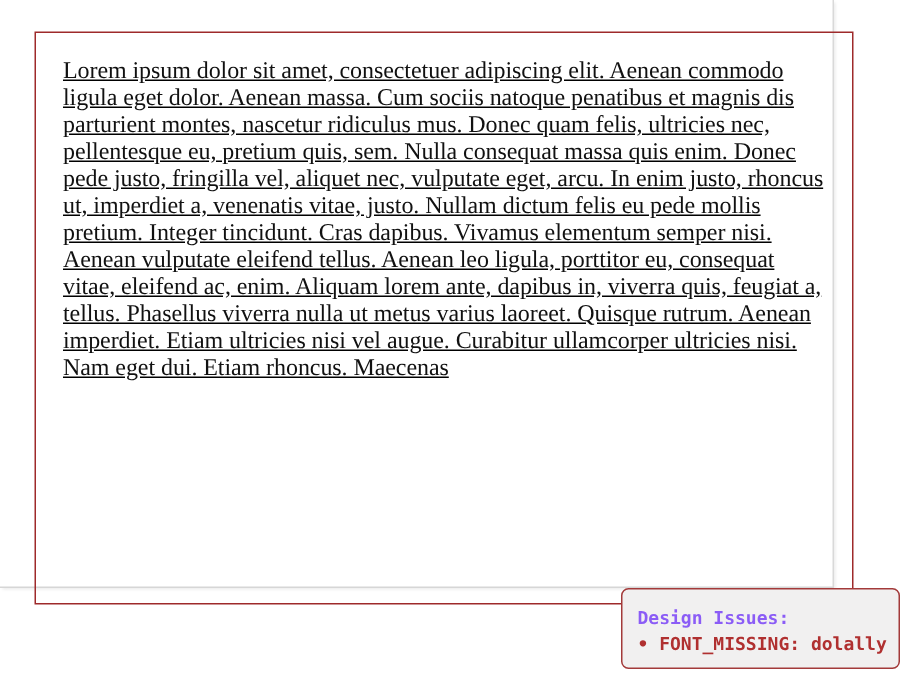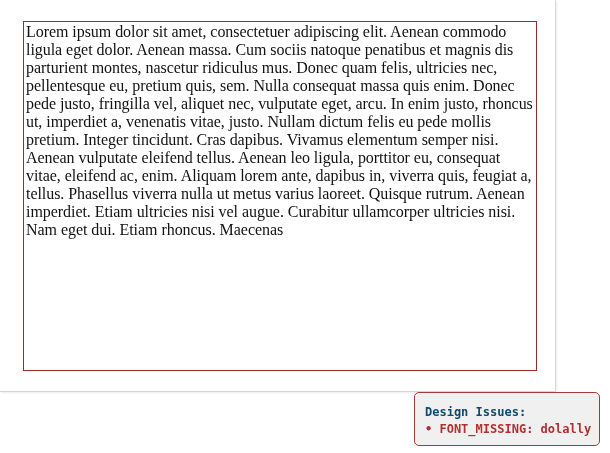--- a/index.html
+++ b/index.html
@@ -23,22 +23,23 @@
       box-shadow: 1px 1px 2px rgba(0,0,0,0.08);
     }
     .text-box {
       position: absolute;
       left: 23px;
       top: 21px;
       width: 512px;
       height: 348px;
       border: 1px solid #9e2a2b;
       box-sizing: content-box;
-      padding: 0;
+      padding: 16px;
       overflow: hidden;
+      text-decoration: underline;
     }
     .text-box p {
       margin: 0;
       padding: 1px 2px 0 2px;
       font-family: "Liberation Serif", serif;
       font-size: 16px;
       line-height: 18px;
       color: #111111;
       letter-spacing: -0.05px;
     }
@@ -52,21 +53,21 @@
       border: 1px solid #a33a3a;
       border-radius: 5px;
       box-sizing: border-box;
       padding: 11px 0 0 10px;
       font-family: "DejaVu Sans Mono", monospace;
       font-size: 12px;
       line-height: 17px;
     }
     .issues-title {
       font-weight: bold;
-      color: #0c4a6e;
+      color: #8b5cf6;
       white-space: nowrap;
     }
     .issues-item {
       color: #b03030;
       white-space: nowrap;
       font-weight: bold;
     }
   </style>
 </head>
 <body>

